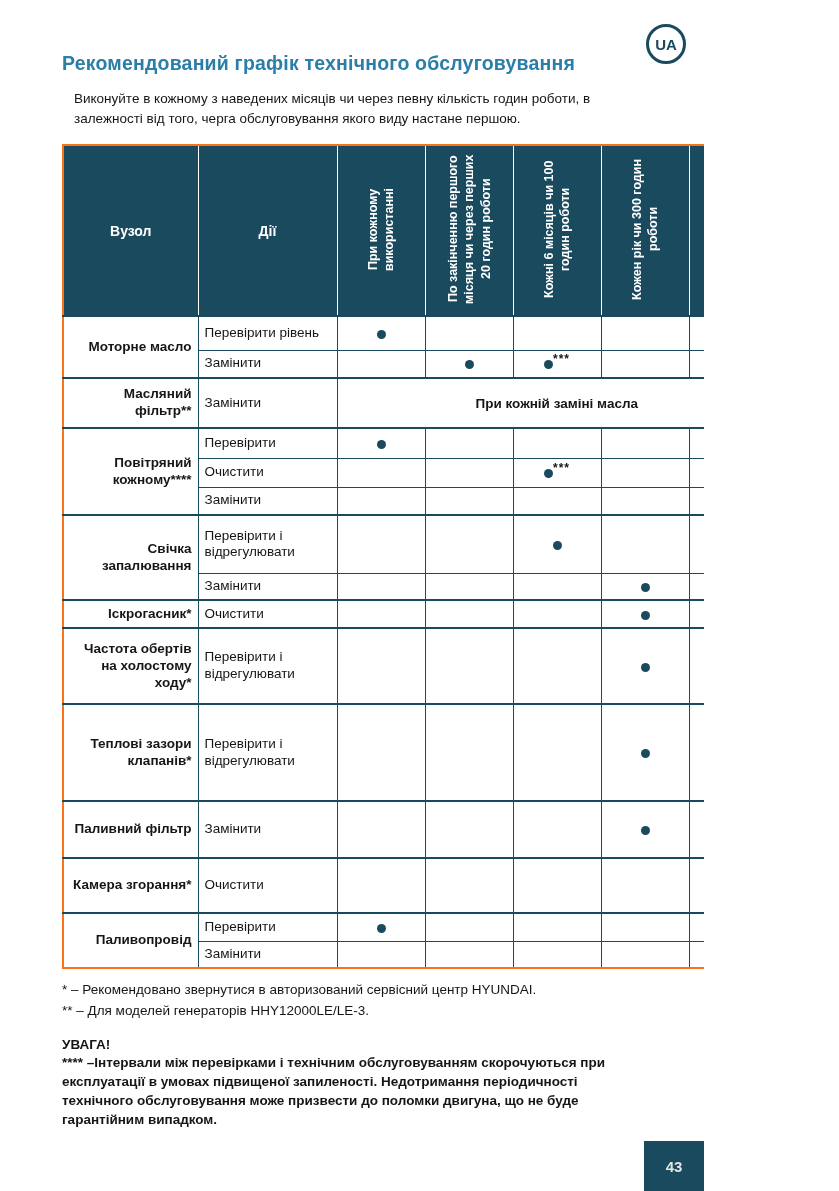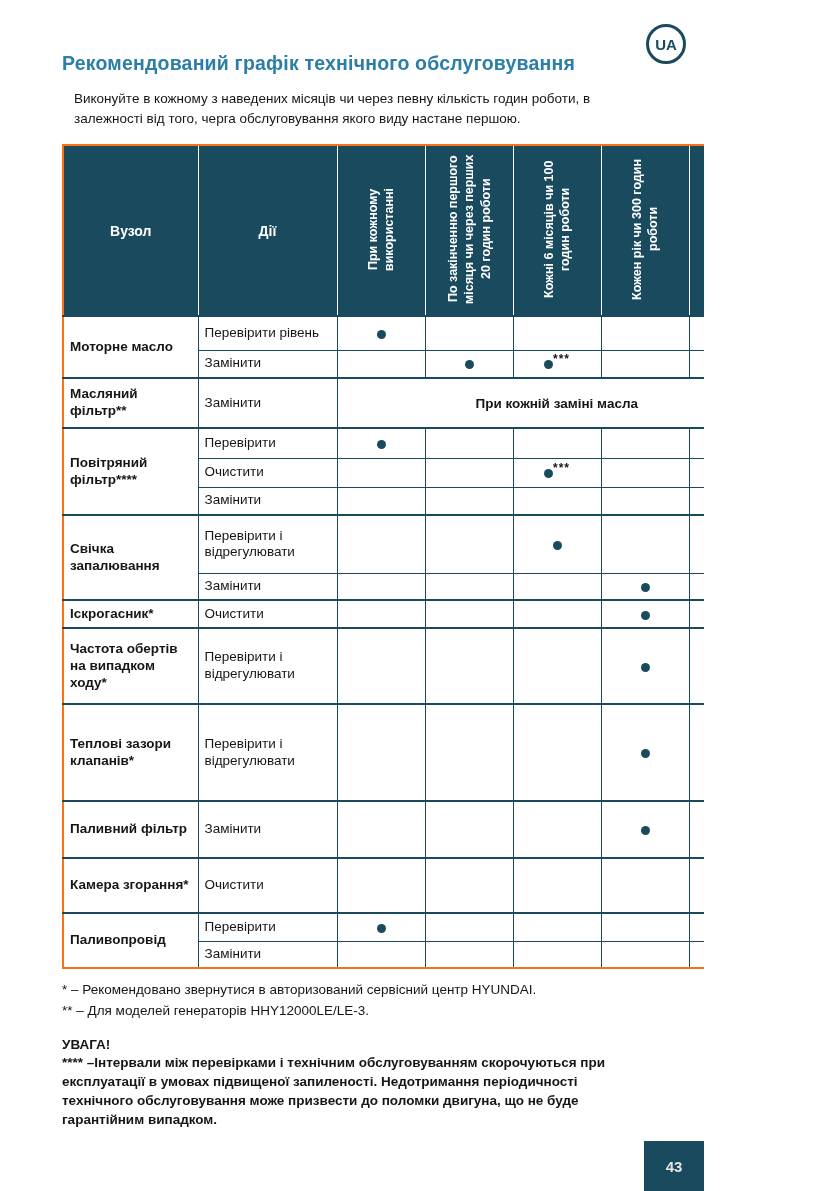--- a/index.html
+++ b/index.html
@@ -43,21 +43,21 @@
     display:inline-block;
     writing-mode:vertical-rl; transform:rotate(180deg);
     max-height:158px; line-height:1.3; font-weight:bold;
   }
 
   table.sched td {
     border:1px solid #1a4a5e; padding:3px 6px;
     font-size:13.5px; vertical-align:middle; background:#fff;
   }
   tr.group-start td { border-top:2px solid #1a4a5e; }
-  td.comp { font-weight:bold; text-align:left; font-size:13.5px; padding:3px 10px; line-height:1.25; }
+  td.comp { font-weight:bold; text-align:right; font-size:13.5px; padding:3px 10px; line-height:1.25; }
   td.act  { text-align:left; line-height:1.25; }
   td.mark { text-align:center; }
   td.spancell { text-align:center; font-weight:bold; }
 
   .dot {
     display:inline-block; width:9px; height:9px; border-radius:50%;
     background:#1a4a5e; vertical-align:middle;
   }
   .note {
     font-weight:bold; font-size:12px; position:relative; top:-5px;
@@ -127,21 +127,21 @@
             <td class="mark"><span class="dot"></span><span class="note">***</span></td>
             <td class="mark"></td>
             <td class="mark"></td>
           </tr>
           <tr class="group-start" style="height:50px">
             <td class="comp" rowspan="1">Масляний фільтр**</td>
             <td class="act">Замінити</td>
             <td class="spancell" colspan="5">При кожній заміні масла</td>
           </tr>
           <tr class="group-start" style="height:30px">
-            <td class="comp" rowspan="3">Повітряний фільтр****</td>
+            <td class="comp" rowspan="3">Повітряний кожному****</td>
             <td class="act">Перевірити</td>
             <td class="mark"><span class="dot"></span></td>
             <td class="mark"></td>
             <td class="mark"></td>
             <td class="mark"></td>
             <td class="mark"></td>
           </tr>
           <tr style="height:29px">
             <td class="act">Очистити</td>
             <td class="mark"></td>
@@ -178,21 +178,21 @@
           <tr class="group-start" style="height:28px">
             <td class="comp" rowspan="1">Іскрогасник*</td>
             <td class="act">Очистити</td>
             <td class="mark"></td>
             <td class="mark"></td>
             <td class="mark"></td>
             <td class="mark"><span class="dot"></span></td>
             <td class="mark"></td>
           </tr>
           <tr class="group-start" style="height:76px">
-            <td class="comp" rowspan="1">Частота обертів на випадком ходу*</td>
+            <td class="comp" rowspan="1">Частота обертів на холостому ходу*</td>
             <td class="act">Перевірити і відрегулювати</td>
             <td class="mark"></td>
             <td class="mark"></td>
             <td class="mark"></td>
             <td class="mark"><span class="dot"></span></td>
             <td class="mark"></td>
           </tr>
           <tr class="group-start" style="height:97px">
             <td class="comp" rowspan="1">Теплові зазори клапанів*</td>
             <td class="act">Перевірити і відрегулювати</td>

